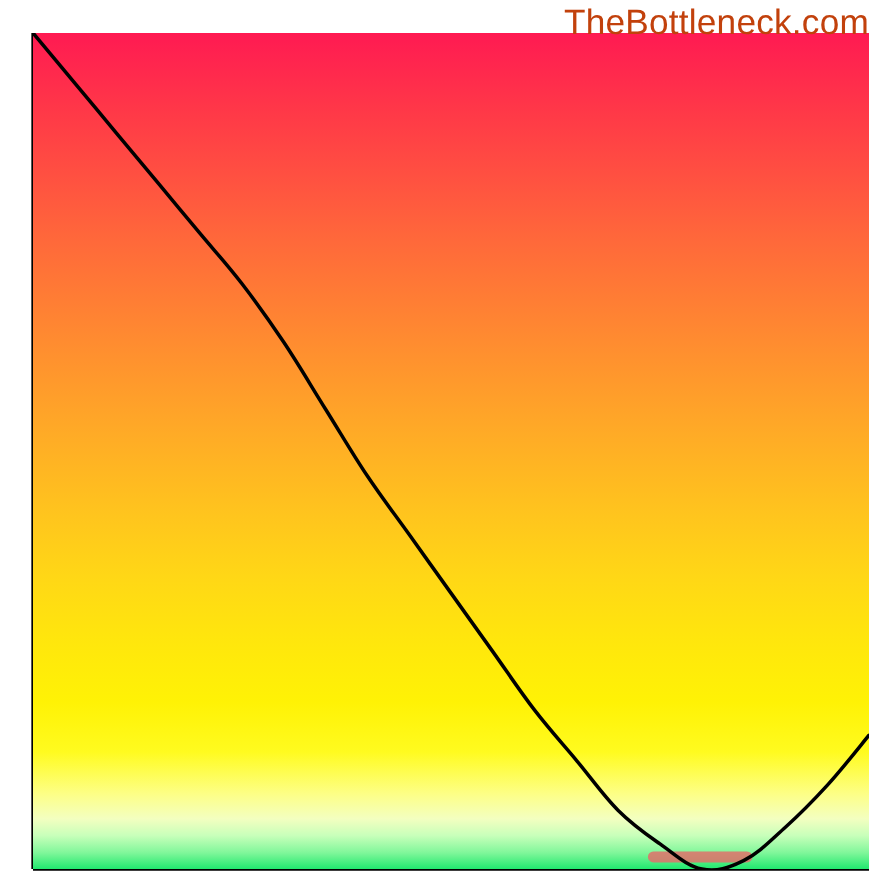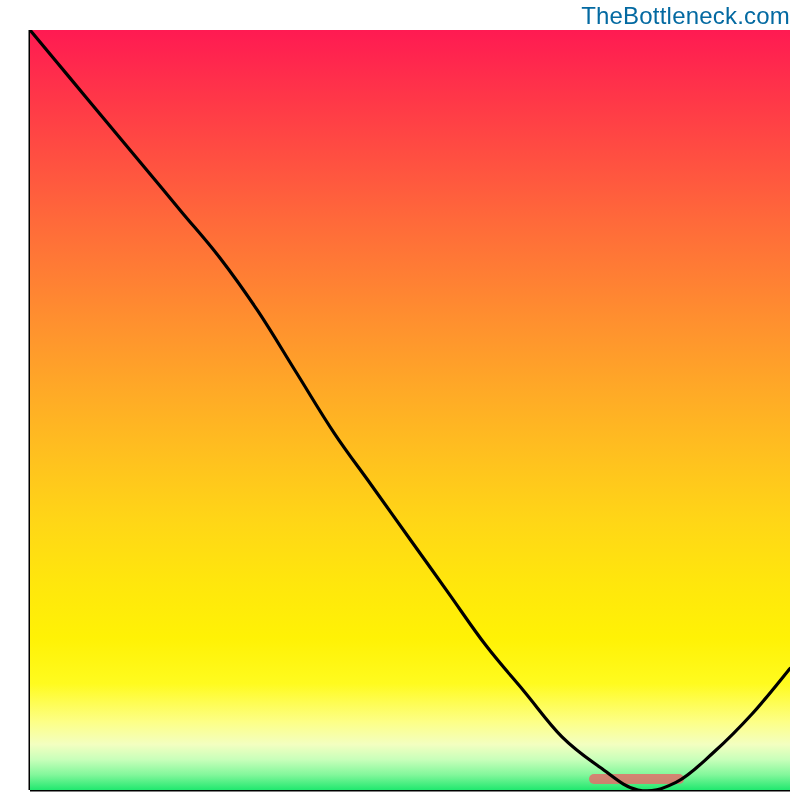--- a/index.html
+++ b/index.html
@@ -13,22 +13,22 @@
   }
   .chart-wrap {
     position: relative;
     width: 800px;
     height: 800px;
   }
   .watermark {
     position: absolute;
     top: 2px;
     right: 10px;
-    color: #0369a1;
-    font-size: 24px;
+    color: #c2410c;
+    font-size: 32px;
     font-weight: 400;
     letter-spacing: 0.2px;
     z-index: 10;
     user-select: none;
   }
   .plot-area {
     position: absolute;
     left: 30px;
     top: 30px;
     width: 760px;

